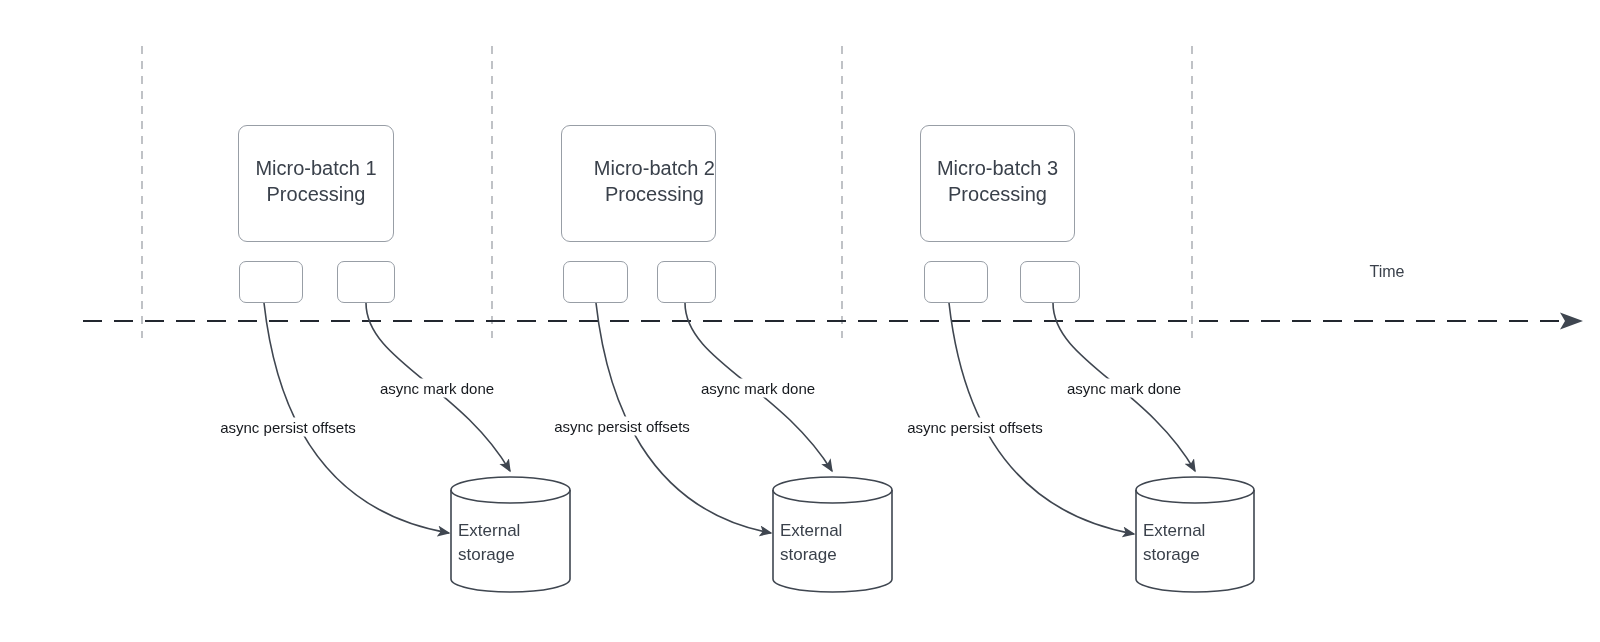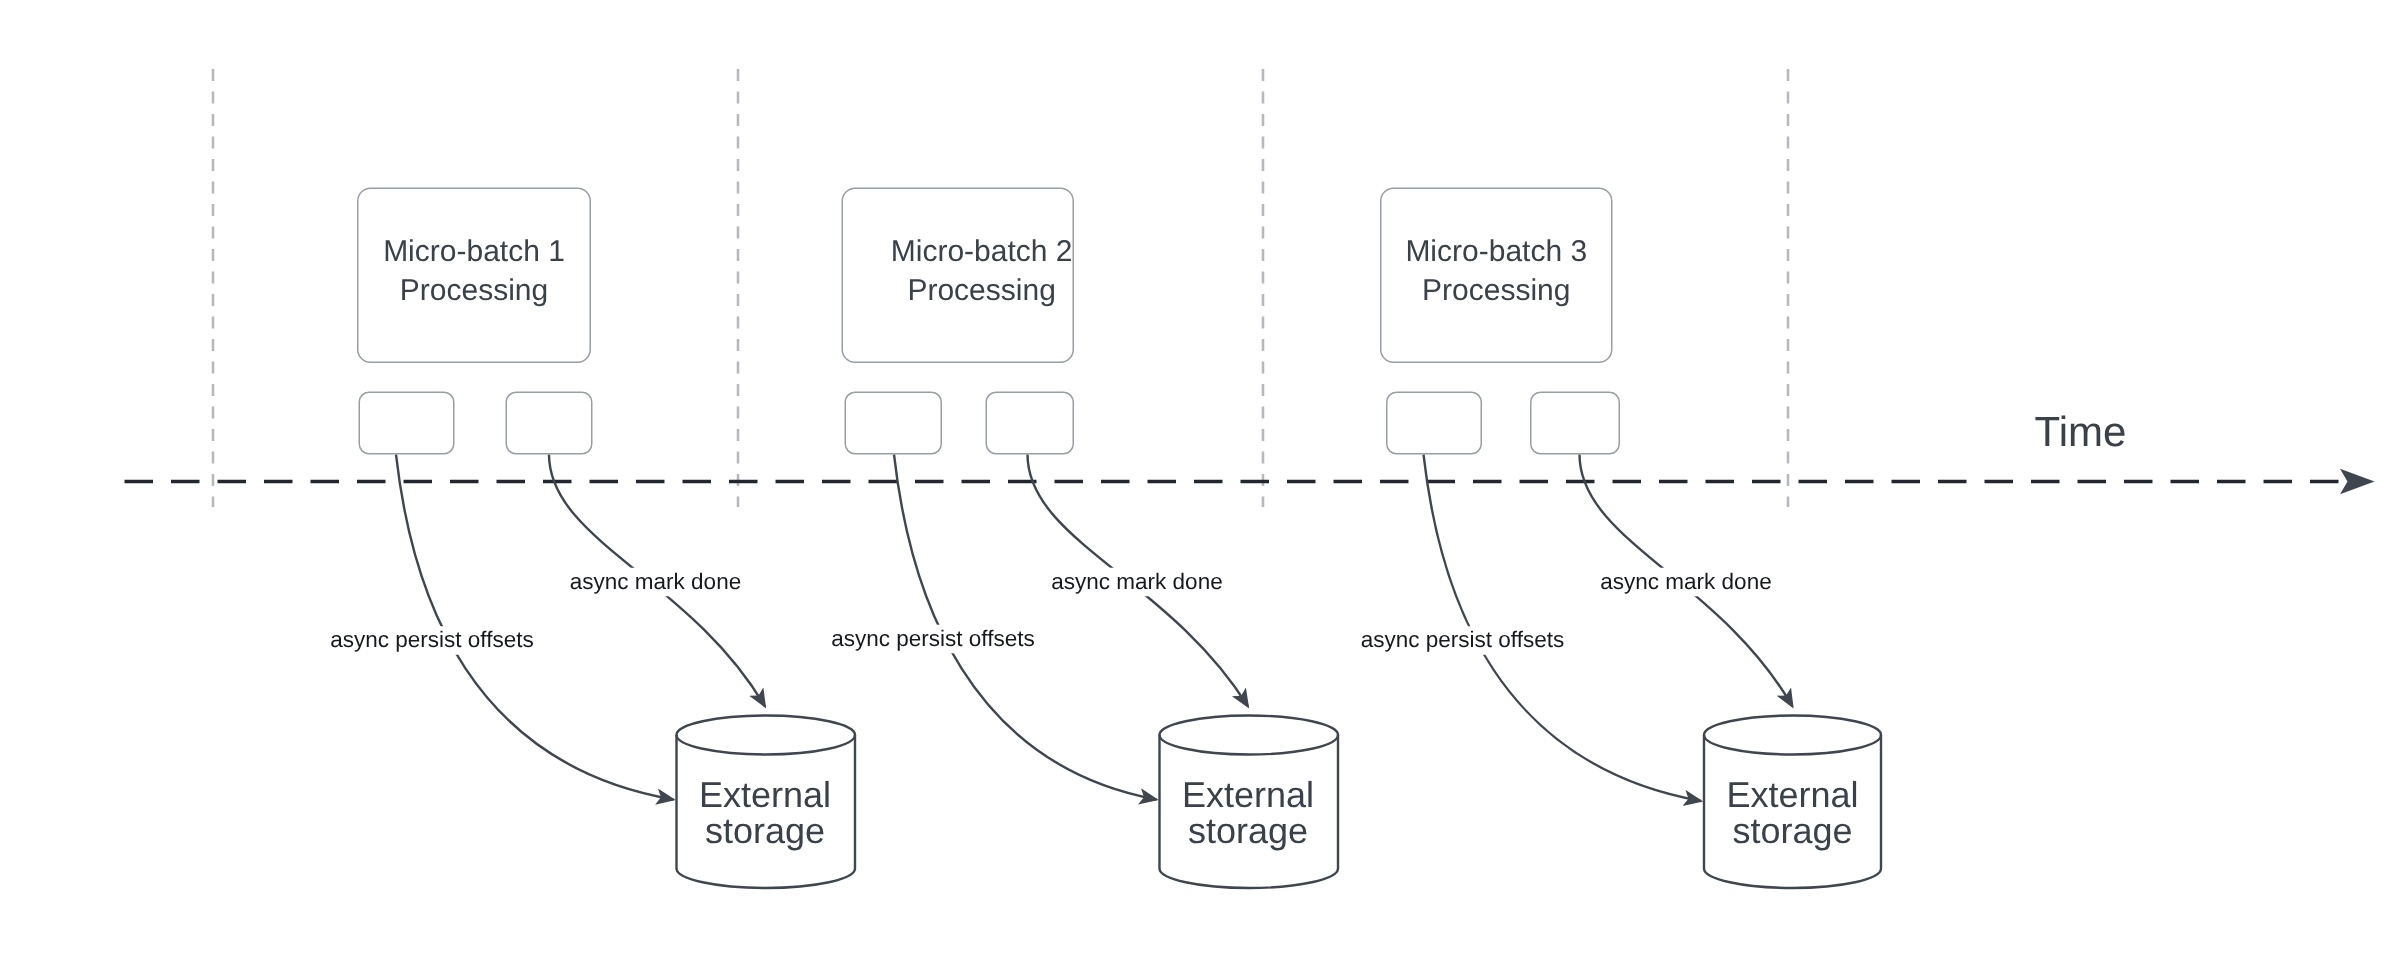--- a/index.html
+++ b/index.html
@@ -75,32 +75,30 @@
     color: var(--edge-label-text);
     font-size: 15px;
     font-weight: 400;
     white-space: nowrap;
     padding: 1px 3px;
   }
   .storage-label {
     position: absolute;
     transform: translate(-50%, -50%);
     width: 104px;
-    text-align: center;
     color: var(--box-text);
-    font-size: 24px;
+    font-size: 17px;
     line-height: 24px;
   }
   .time-label {
     position: absolute;
     transform: translate(-50%, -50%);
     color: var(--box-text);
-    font-size: 28px;
+    font-size: 16px;
     white-space: nowrap;
-    margin-top: 16px;
   }
 </style>
 </head>
 <body>
 
 <div class="canvas">
 
   <svg class="lines-layer" width="1600" height="642" viewBox="0 0 1600 642" xmlns="http://www.w3.org/2000/svg">
     <defs>
       <marker id="arrow" markerWidth="14" markerHeight="12" refX="11.5" refY="5.5" orient="auto" markerUnits="userSpaceOnUse">

